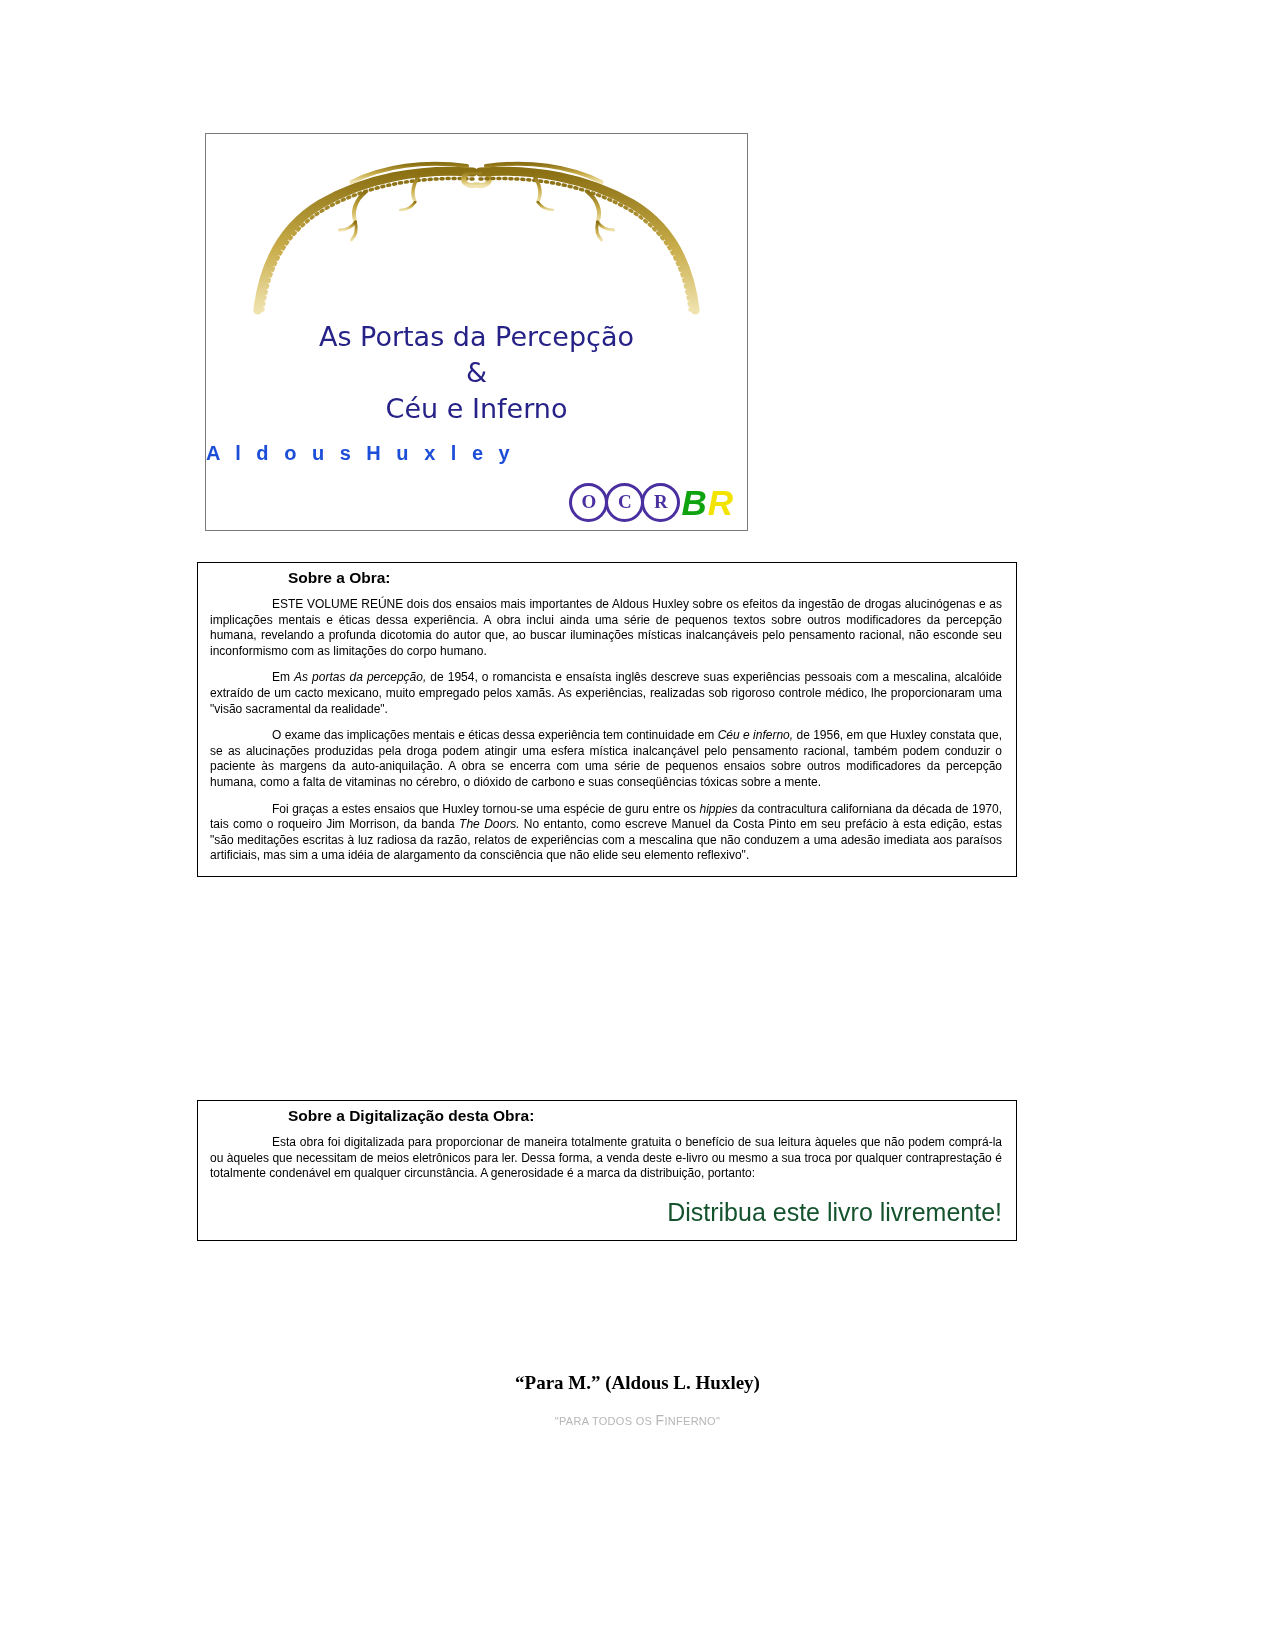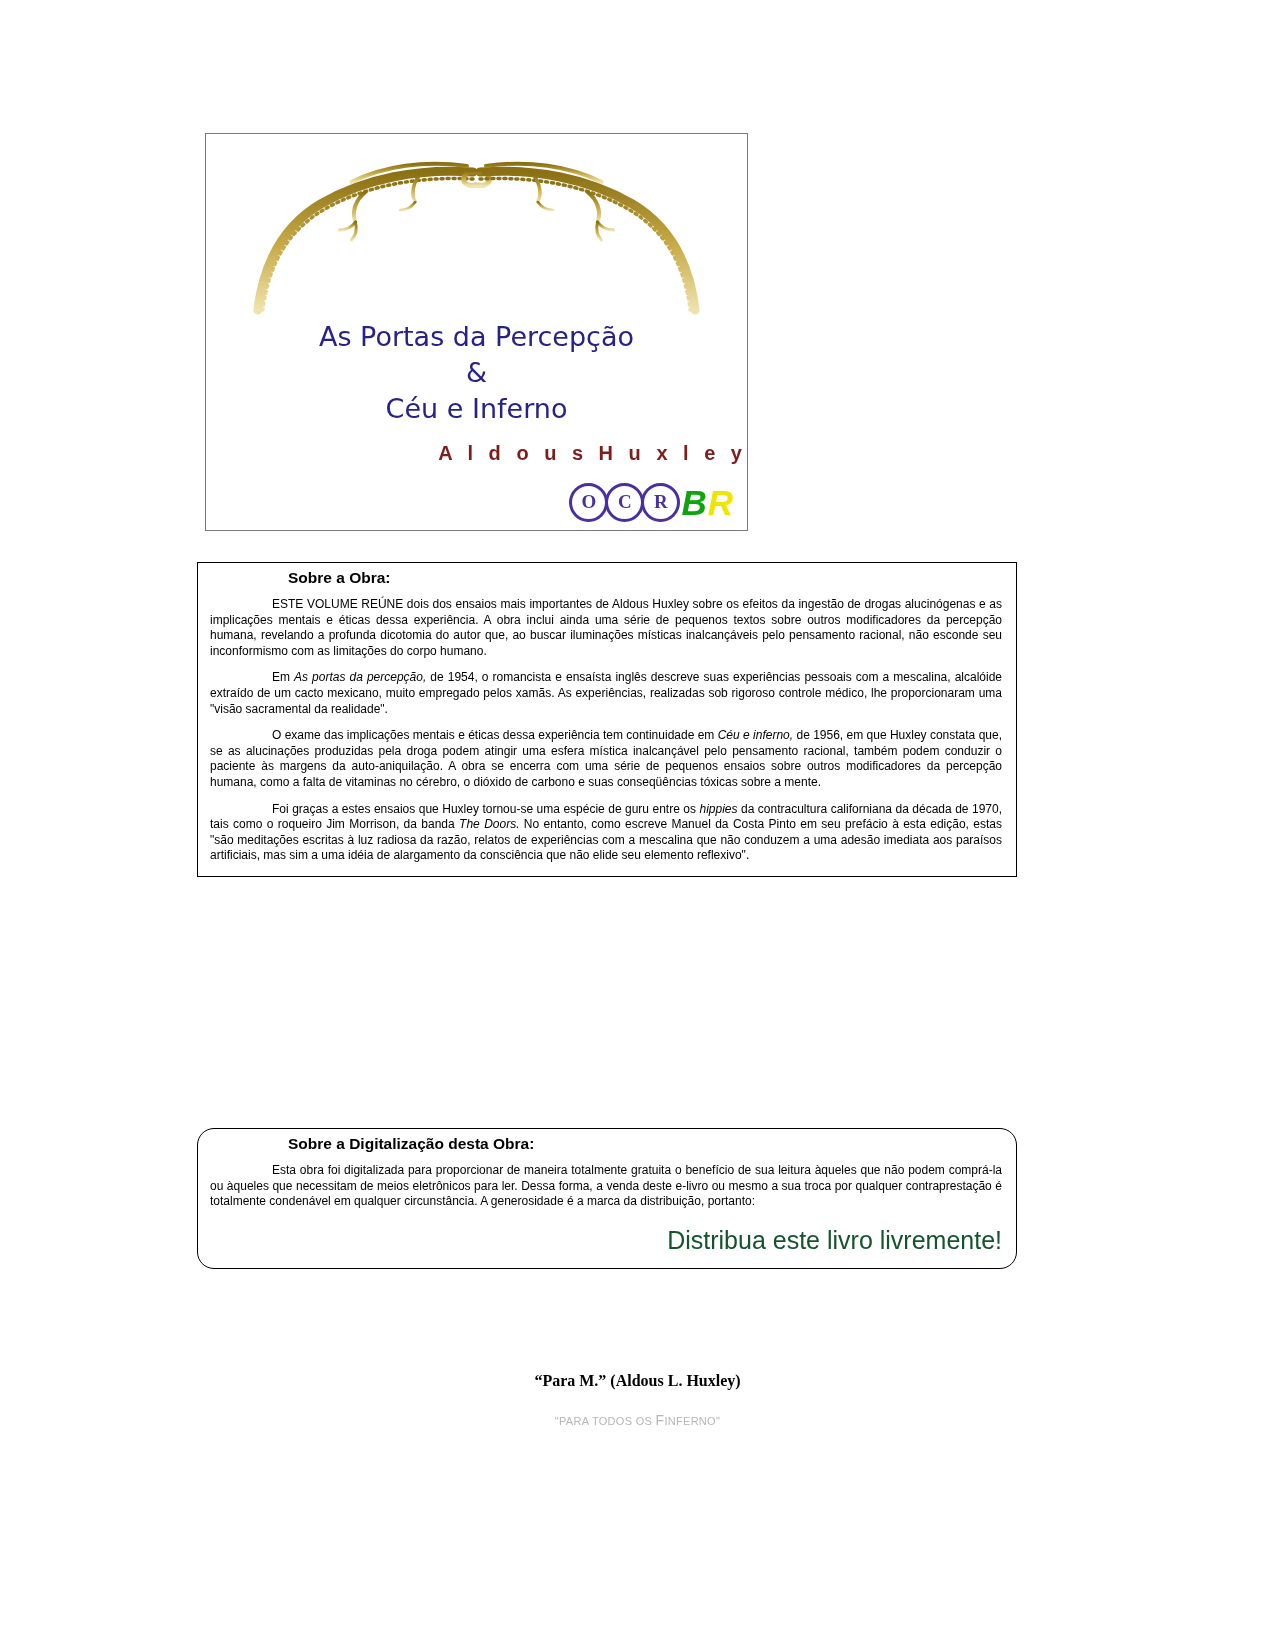--- a/index.html
+++ b/index.html
@@ -149,22 +149,22 @@
     left: 0; right: 0; top: 185px;
     text-align: center;
     color: #262287;
     font-size: 27px;
     line-height: 1.33;
     font-family: "DejaVu Sans", sans-serif;
   }
   .title-author {
     position: absolute;
     left: 0; right: 0; top: 308px;
-    text-align: right;
-    color: #7f1d1d;
+    text-align: left;
+    color: #1d4ed8;
     font-size: 20px;
     font-weight: bold;
     letter-spacing: 5px;
     font-family: "Liberation Sans", sans-serif;
   }
   .ocr-logo {
     position: absolute;
     right: 14px;
     bottom: 8px;
     display: flex;
@@ -200,21 +200,21 @@
   .box {
     position: absolute;
     left: 197px;
     width: 820px;
     border: 1.5px solid #000000;
     box-sizing: border-box;
     background: #ffffff;
     padding: 0 14px 10px 12px;
   }
   #box-obra { top: 562px; }
-  #box-digital { top: 1128px; border-radius: 17px; }
+  #box-digital { top: 1100px; }
 
   .box-heading {
     font-size: 15.5px;
     font-weight: bold;
     margin: 6px 0 10px 78px;
     color: #000;
   }
   .para {
     font-size: 12px;
     line-height: 1.30;
@@ -236,21 +236,21 @@
     margin: 14px 0 4px 0;
   }
 
   
   .dedication {
     position: absolute;
     left: 0; right: 0;
     top: 1372px;
     text-align: center;
     font-family: "Liberation Serif", serif;
-    font-size: 16px;
+    font-size: 19px;
     font-weight: bold;
     color: #000;
   }
   .sub-dedication {
     position: absolute;
     left: 0; right: 0;
     top: 1412px;
     text-align: center;
     font-family: "Liberation Sans", sans-serif;
     font-size: 11px;

